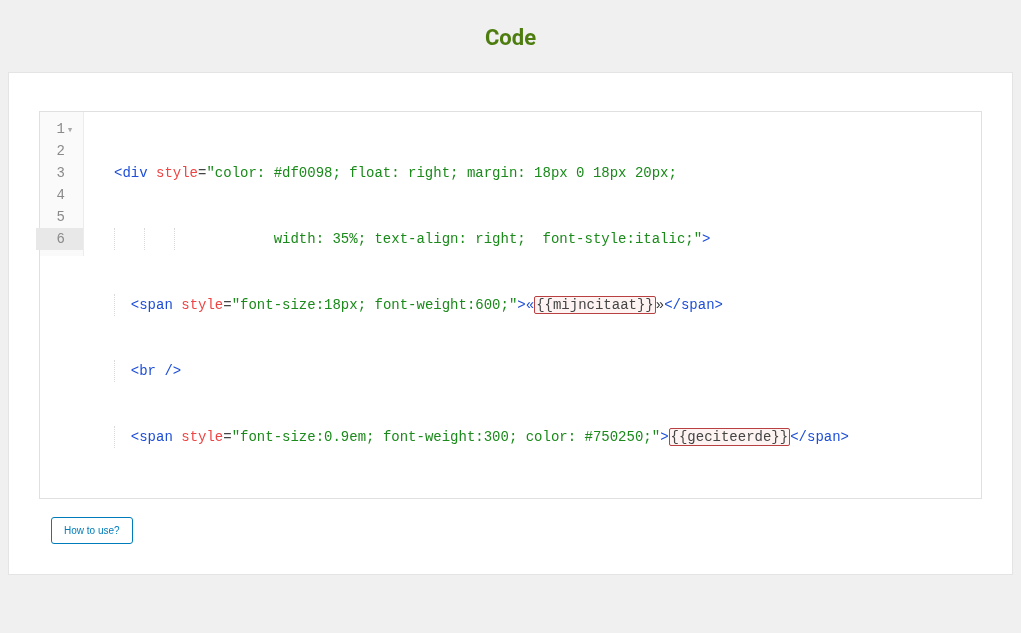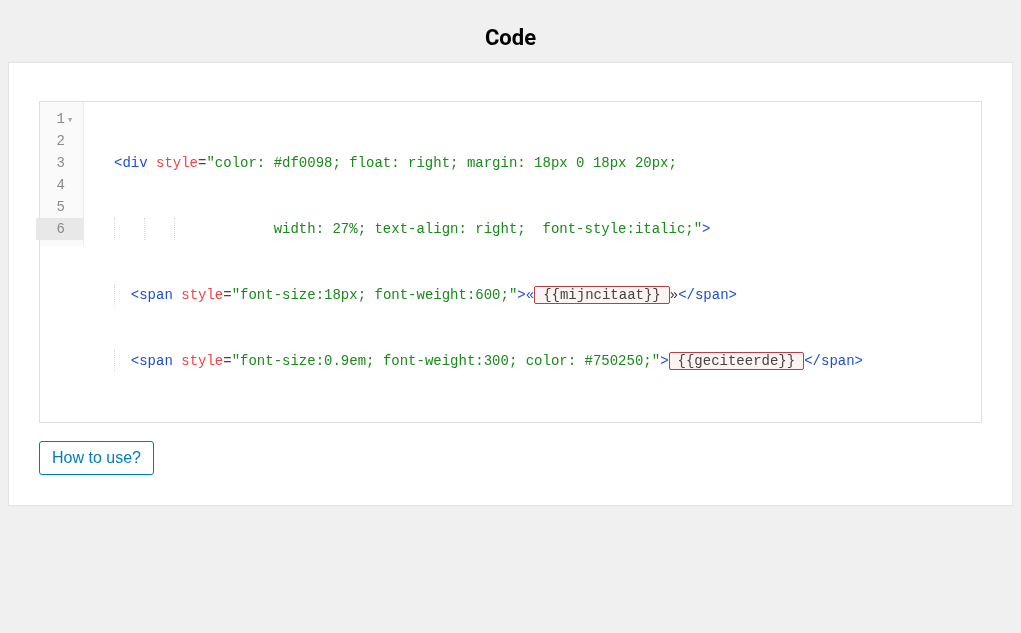--- a/index.html
+++ b/index.html
@@ -10,22 +10,22 @@
       color: #1d2327;
       padding: 0;
     }
     .page-wrap {
       padding: 25px 8px 12px;
     }
     .page-title {
       text-align: center;
       font-weight: 700;
       font-size: 22px;
-      margin: 0 0 12px;
-      color: #000000;
+      margin: 0 0 22px;
+      color: #4d7c0f;
     }
     .panel {
       background: #fff;
       border: 1px solid #e4e4e4;
       padding: 38px 30px 30px;
     }
     .editor-container {
       border: 1px solid #e0e0e0;
       font-family: Consolas, Monaco, "Courier New", monospace;
       font-size: 14px;
@@ -62,38 +62,38 @@
     }
     .c-tag { color: #1d4ed8; }
     .c-attr { color: #ef4444; }
     .c-val { color: #1a8a1a; }
     .c-pun { color: #444; }
     .c-plain { color: #333; }
     .hb-box {
       border: 1px solid #b84040;
       background: #fdf3f3;
       border-radius: 2px;
-      padding: 0 8px;
+      padding: 0 1px;
       color: #444;
     }
     .cursor {
       display:inline-block;
       width:1px; height:16px;
       background:#000; vertical-align:middle;
       margin-left:-1px;
     }
 
     .how-to {
       display: inline-block;
       border: 1px solid #007cba;
       color: #007cba;
-      font-size: 16px;
+      font-size: 10px;
       padding: 7px 12px;
       border-radius: 3px;
-      margin: 18px 0 0;
+      margin: 18px 12px 0;
       cursor: pointer;
       background: #fff;
     }
 
     .clearfix::after { content:""; display:block; clear:both; }
   </style>
 </head>
 <body>
 
 <div class="page-wrap">
@@ -105,22 +105,23 @@
       <div class="gutter">
         <div class="ln"><span>1</span><span class="fold">▾</span></div>
         <div class="ln"><span>2</span><span class="fold"> </span></div>
         <div class="ln"><span>3</span><span class="fold"> </span></div>
         <div class="ln"><span>4</span><span class="fold"> </span></div>
         <div class="ln"><span>5</span><span class="fold"> </span></div>
         <div class="ln active"><span>6</span><span class="fold"> </span></div>
       </div>
       <div class="code-col">
         <div class="code-line"><span class="c-tag">&lt;div</span><span class="c-attr"> style</span><span class="c-pun">=</span><span class="c-val">"color: #df0098; float: right; margin: 18px 0 18px 20px;</span></div>
-        <div class="code-line"><span class="indent-guide" style="left:0px"></span><span class="indent-guide" style="left:30px"></span><span class="indent-guide" style="left:60px"></span><span class="c-plain">            </span><span class="c-val">       width: 27%; text-align: right;  font-style:italic;"</span><span class="c-tag">&gt;</span></div>
+        <div class="code-line"><span class="indent-guide" style="left:0px"></span><span class="indent-guide" style="left:30px"></span><span class="indent-guide" style="left:60px"></span><span class="c-plain">            </span><span class="c-val">       width: 35%; text-align: right;  font-style:italic;"</span><span class="c-tag">&gt;</span></div>
         <div class="code-line"><span class="indent-guide" style="left:0px"></span><span class="c-plain">  </span><span class="c-tag">&lt;span</span><span class="c-attr"> style</span><span class="c-pun">=</span><span class="c-val">"font-size:18px; font-weight:600;"</span><span class="c-tag">&gt;«</span><span class="hb-box">{{mijncitaat}}</span><span class="c-plain">»</span><span class="c-tag">&lt;/span&gt;</span></div>
+        <div class="code-line"><span class="indent-guide" style="left:0px"></span><span class="c-plain">  </span><span class="c-tag">&lt;br /&gt;</span></div>
         <div class="code-line"><span class="indent-guide" style="left:0px"></span><span class="c-plain">  </span><span class="c-tag">&lt;span</span><span class="c-attr"> style</span><span class="c-pun">=</span><span class="c-val">"font-size:0.9em; font-weight:300; color: #750250;"</span><span class="c-tag">&gt;</span><span class="hb-box">{{geciteerde}}</span><span class="c-tag">&lt;/span&gt;</span></div>
       </div>
     </div>
 
     <button class="how-to">How to use?</button>
 
     
     
 
     

